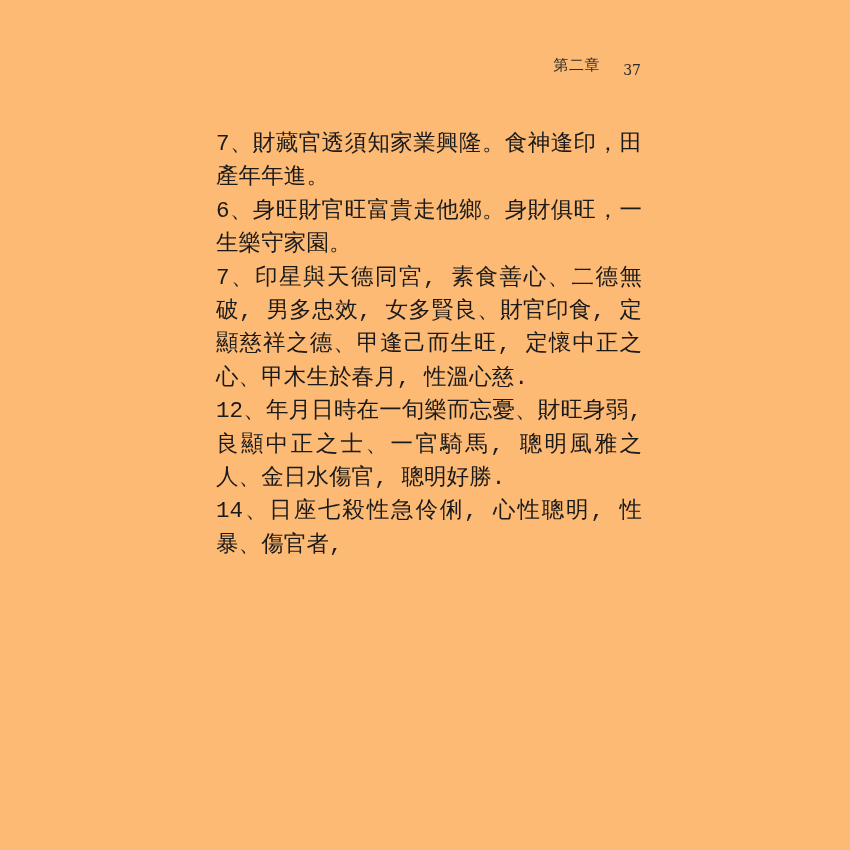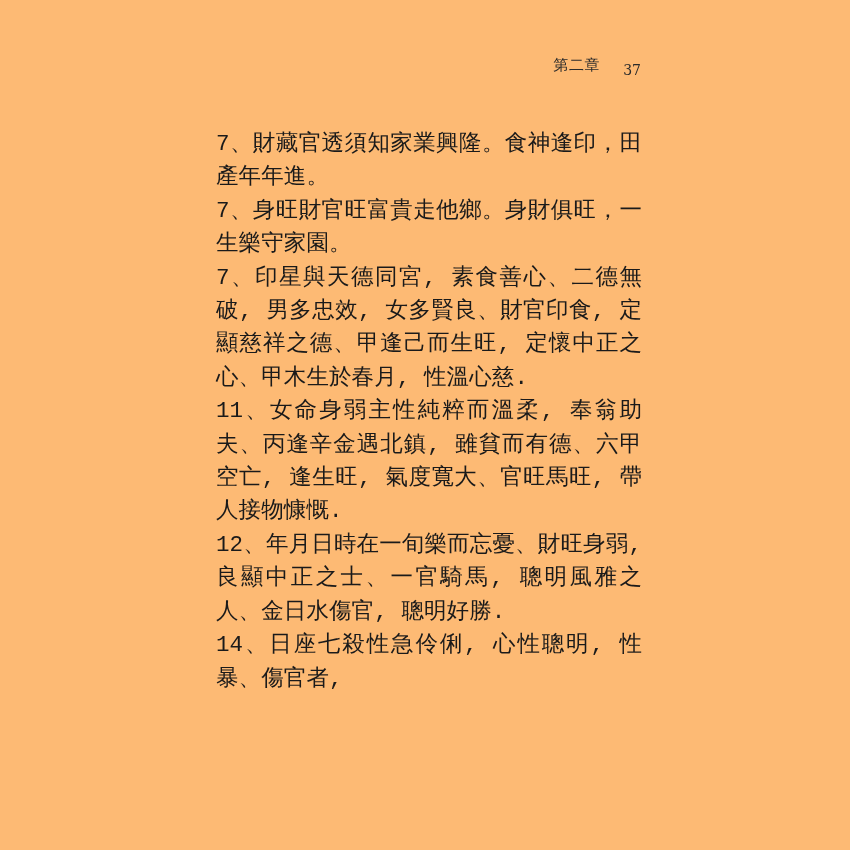--- a/index.html
+++ b/index.html
@@ -95,20 +95,19 @@
 <div class="page">
 
   <div class="running-header">
     <span class="chapter-label">第二章</span>
     <span class="header-gap"></span>
     <span class="folio">37</span>
   </div>
 
   <div class="text-block">
     <p class="para">7、財藏官透須知家業興隆。食神逢印，田產年年進。</p>
-    <p class="para">7、身旺財官旺富貴走他鄉。身財俱旺，一生樂守家園。</p>
+    <p class="para">6、身旺財官旺富貴走他鄉。身財俱旺，一生樂守家園。</p>
     <p class="para">7、印星與天德同宮, 素食善心、二德無破, 男多忠效, 女多賢良、財官印食, 定顯慈祥之德、甲逢己而生旺, 定懷中正之心、甲木生於春月, 性溫心慈.</p>
-    <p class="para">11、女命身弱主性純粹而溫柔, 奉翁助夫、丙逢辛金遇北鎮, 雖貧而有德、六甲空亡, 逢生旺, 氣度寬大、官旺馬旺, 帶人接物慷慨.</p>
     <p class="para">12、年月日時在一旬樂而忘憂、財旺身弱, 良顯中正之士、一官騎馬, 聰明風雅之人、金日水傷官, 聰明好勝.</p>
     <p class="para">14、日座七殺性急伶俐, 心性聰明, 性暴、傷官者,</p>
   </div>
 
 </div>
 
 </body></html>

